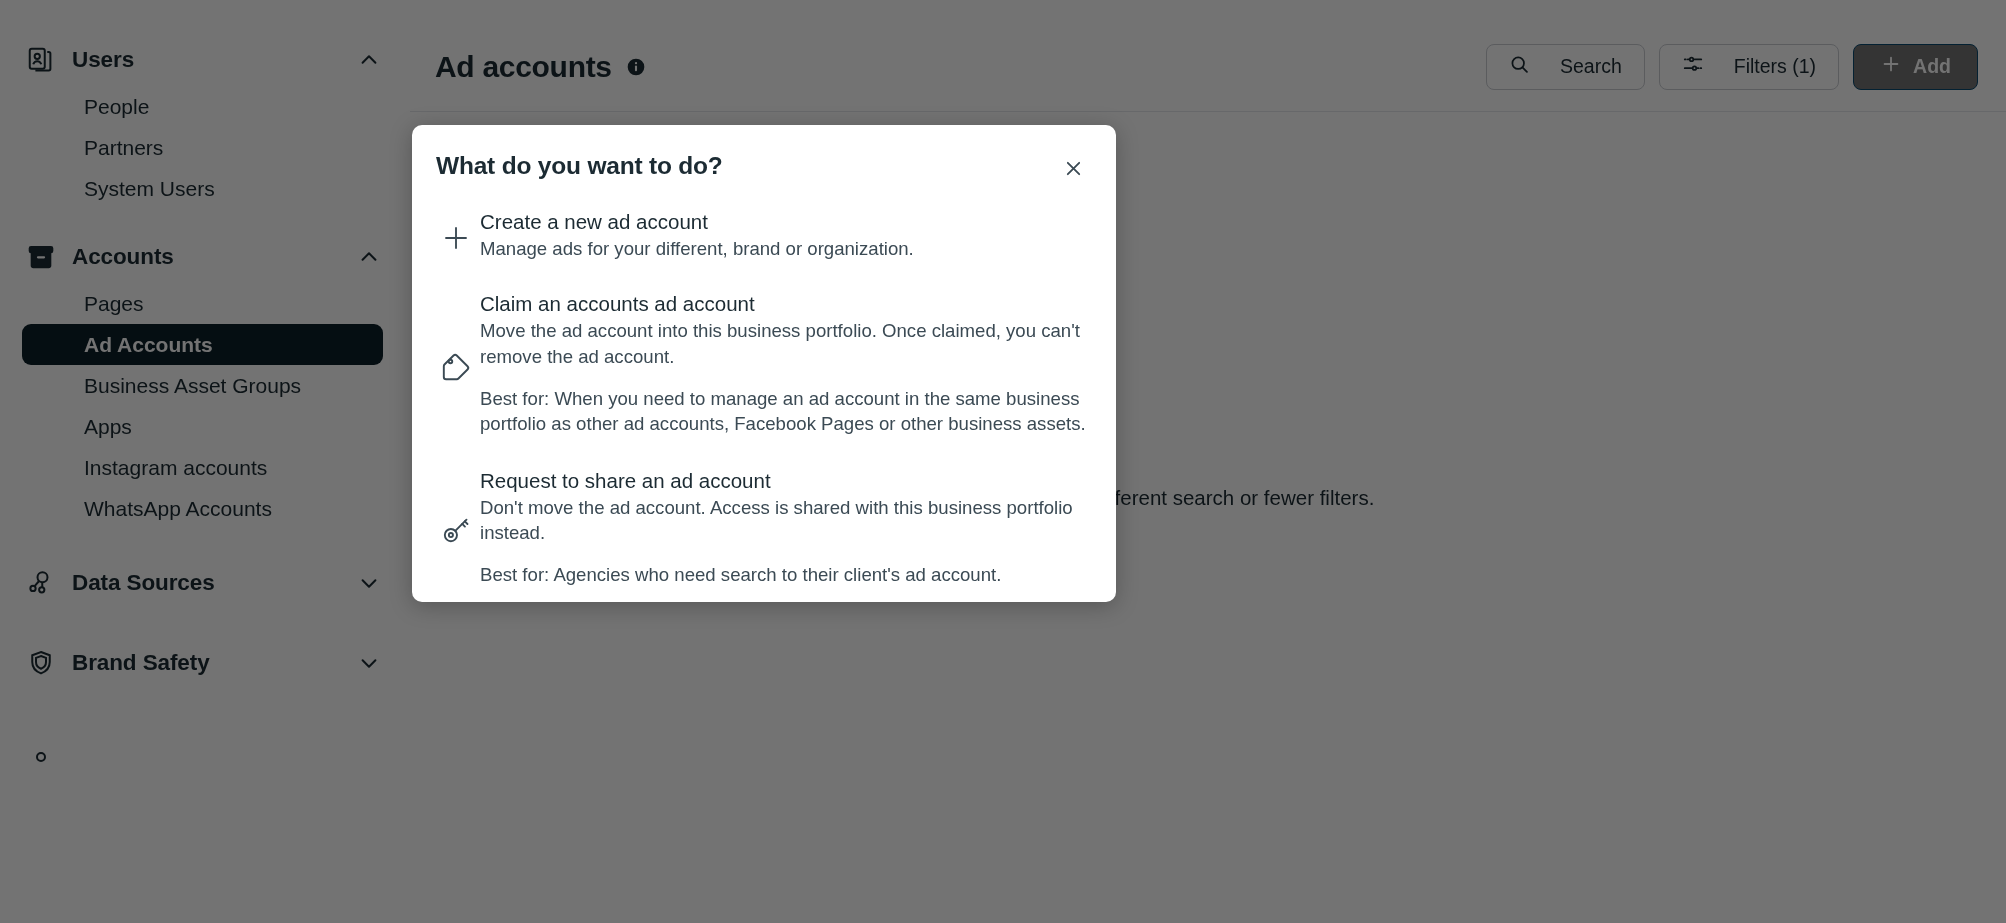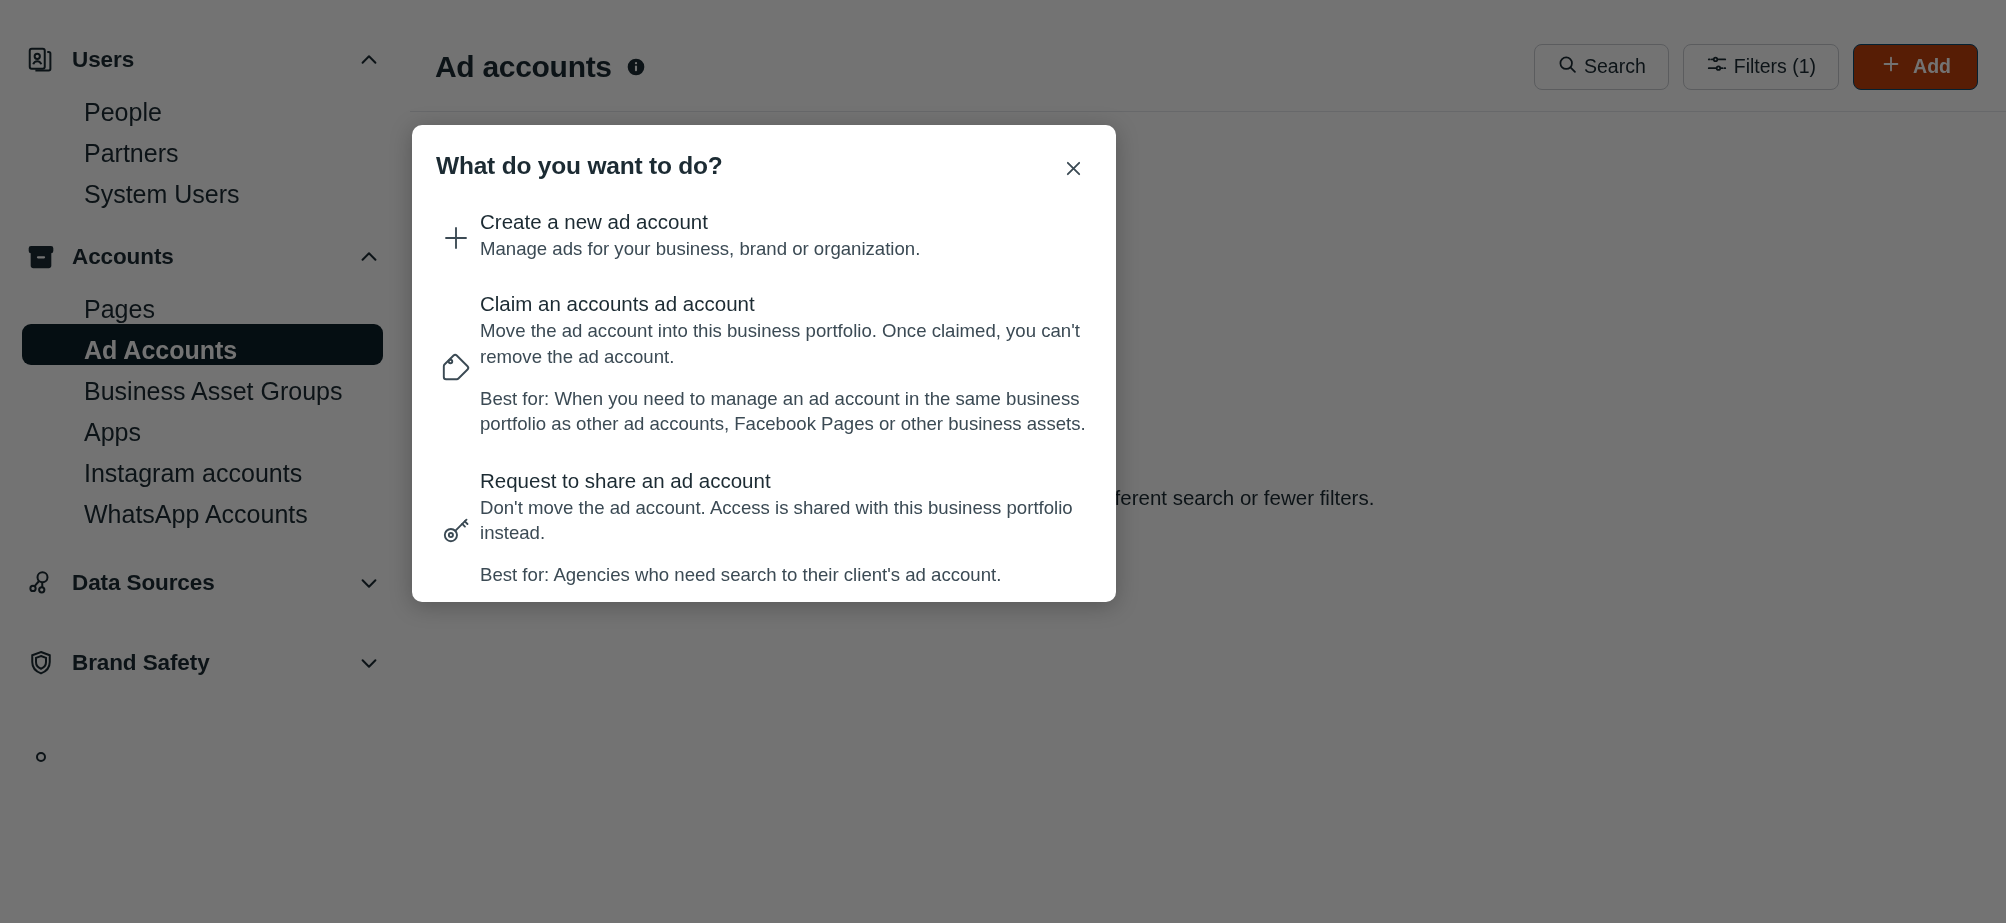--- a/index.html
+++ b/index.html
@@ -27,25 +27,25 @@
     width: 34px; height: 34px; flex: 0 0 34px;
     display: flex; align-items: center; justify-content: center;
     margin-right: 14px;
   }
   .nav-group-header .gtitle {
     font-size: 22.5px; font-weight: bold; color: #1c2b33;
     letter-spacing: -0.1px; flex: 1 1 auto;
   }
   .chev { width: 26px; height: 26px; display: flex; align-items: center; justify-content: center; }
   .nav-item {
-    display: flex; align-items: flex-end;
+    display: flex; align-items: center;
     height: 41px; margin: 0 27px 0 22px;
     padding-left: 62px;
     border-radius: 9px;
-    font-size: 25px; color: #1c2b33;
+    font-size: 21px; color: #1c2b33;
     cursor: pointer;
   }
   .nav-item.selected { background: #0d1f28; color: #ffffff; font-weight: bold; }
   .grp-gap { height: 22px; }
   .grp-gap-lg { height: 28px; }
 
   
   .main {
     position: absolute; left: 410px; top: 22px;
     width: 1596px; height: 901px;
@@ -62,25 +62,25 @@
     font-size: 30px; font-weight: bold; color: #1c2b33;
     letter-spacing: -0.3px;
   }
   .info-ic { margin-left: 14px; display: flex; align-items: center; }
   .spacer { flex: 1 1 auto; }
   .btn {
     display: flex; align-items: center; justify-content: center;
     height: 46px; border-radius: 8px;
     font-size: 19.5px; color: #1c2b33;
     border: 1px solid #c9ccd1; background: #ffffff;
-    cursor: pointer; padding: 0 22px; gap: 6px;
+    cursor: pointer; padding: 0 22px; gap: 30px;
     white-space: nowrap;
   }
   .btn.primary {
-    background: #c2410c; border-color: #0a4a70; color: #ffffff;
+    background: #737373; border-color: #0a4a70; color: #ffffff;
     font-weight: bold; padding: 0 26px; gap: 11px;
   }
   .btn + .btn { margin-left: 14px; }
 
   .empty-area {
     position: relative; height: 811px;
     display: flex; flex-direction: column;
     align-items: center; justify-content: center;
     padding-bottom: 40px;
   }
@@ -328,21 +328,21 @@
 
       <div class="option op1">
         <span class="oicon">
           <svg width="30" height="30" viewBox="0 0 24 24" fill="none" stroke="#3b4a54" stroke-width="1.5" stroke-linecap="round">
             <line x1="12" y1="4" x2="12" y2="20"></line>
               <line x1="4" y1="12" x2="20" y2="12"></line>
           </svg>
         </span>
         <span class="option-text">
           <span class="opt-title" style="display:block">Create a new ad account</span>
-          <span class="opt-desc" style="display:block">Manage ads for your business, brand or organization.</span>
+          <span class="opt-desc" style="display:block">Manage ads for your different, brand or organization.</span>
         </span>
       </div>
 
       <div class="option op2">
         <span class="oicon">
           <svg width="34" height="34" viewBox="0 0 24 24" fill="none" stroke="#3b4a54" stroke-width="1.35" stroke-linejoin="round">
             <path d="M11.4 3.4H19a1.6 1.6 0 0 1 1.6 1.6v7.6a1.6 1.6 0 0 1-.47 1.13l-6.4 6.4a1.6 1.6 0 0 1-2.26 0l-7.6-7.6a1.6 1.6 0 0 1 0-2.26l6.4-6.4a1.6 1.6 0 0 1 1.13-.47z" transform="rotate(180 12 12)"></path>
             <circle cx="8.1" cy="8.1" r="1.25"></circle>
           </svg>
         </span>

